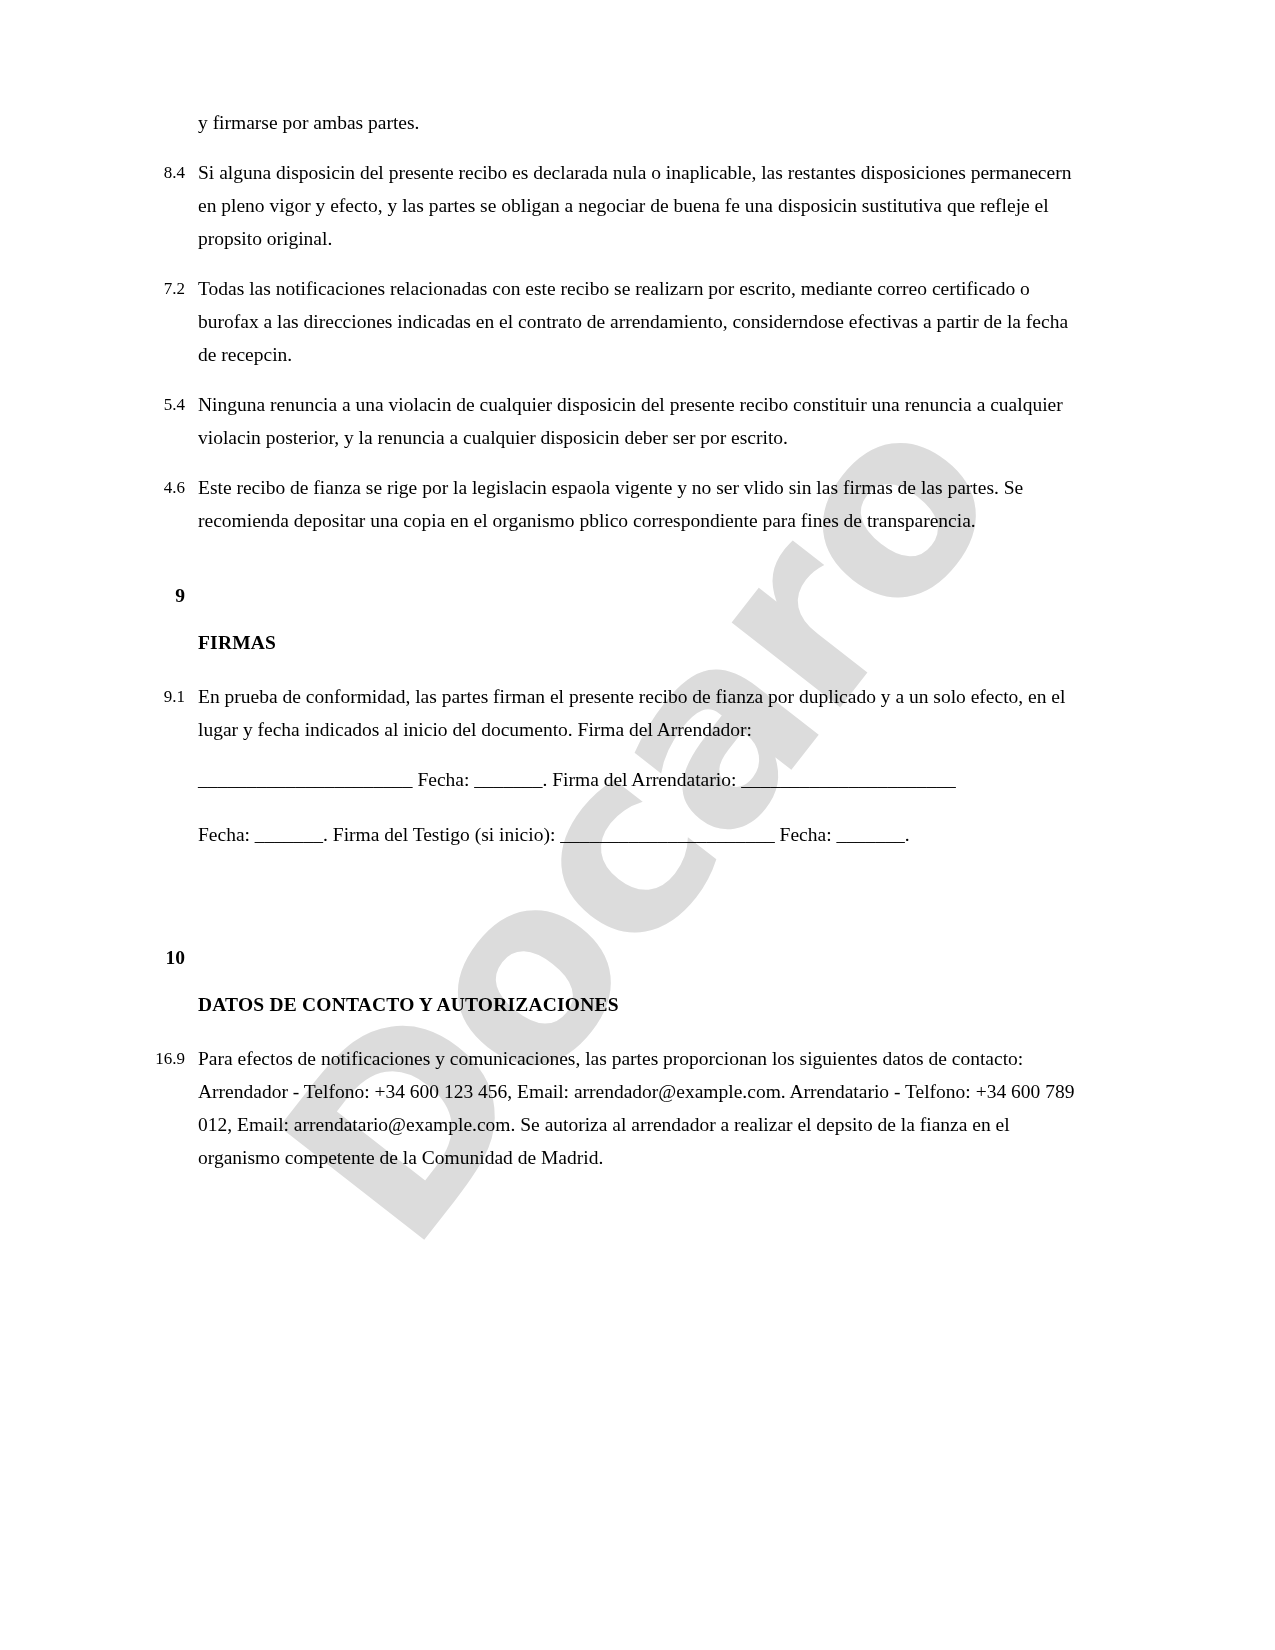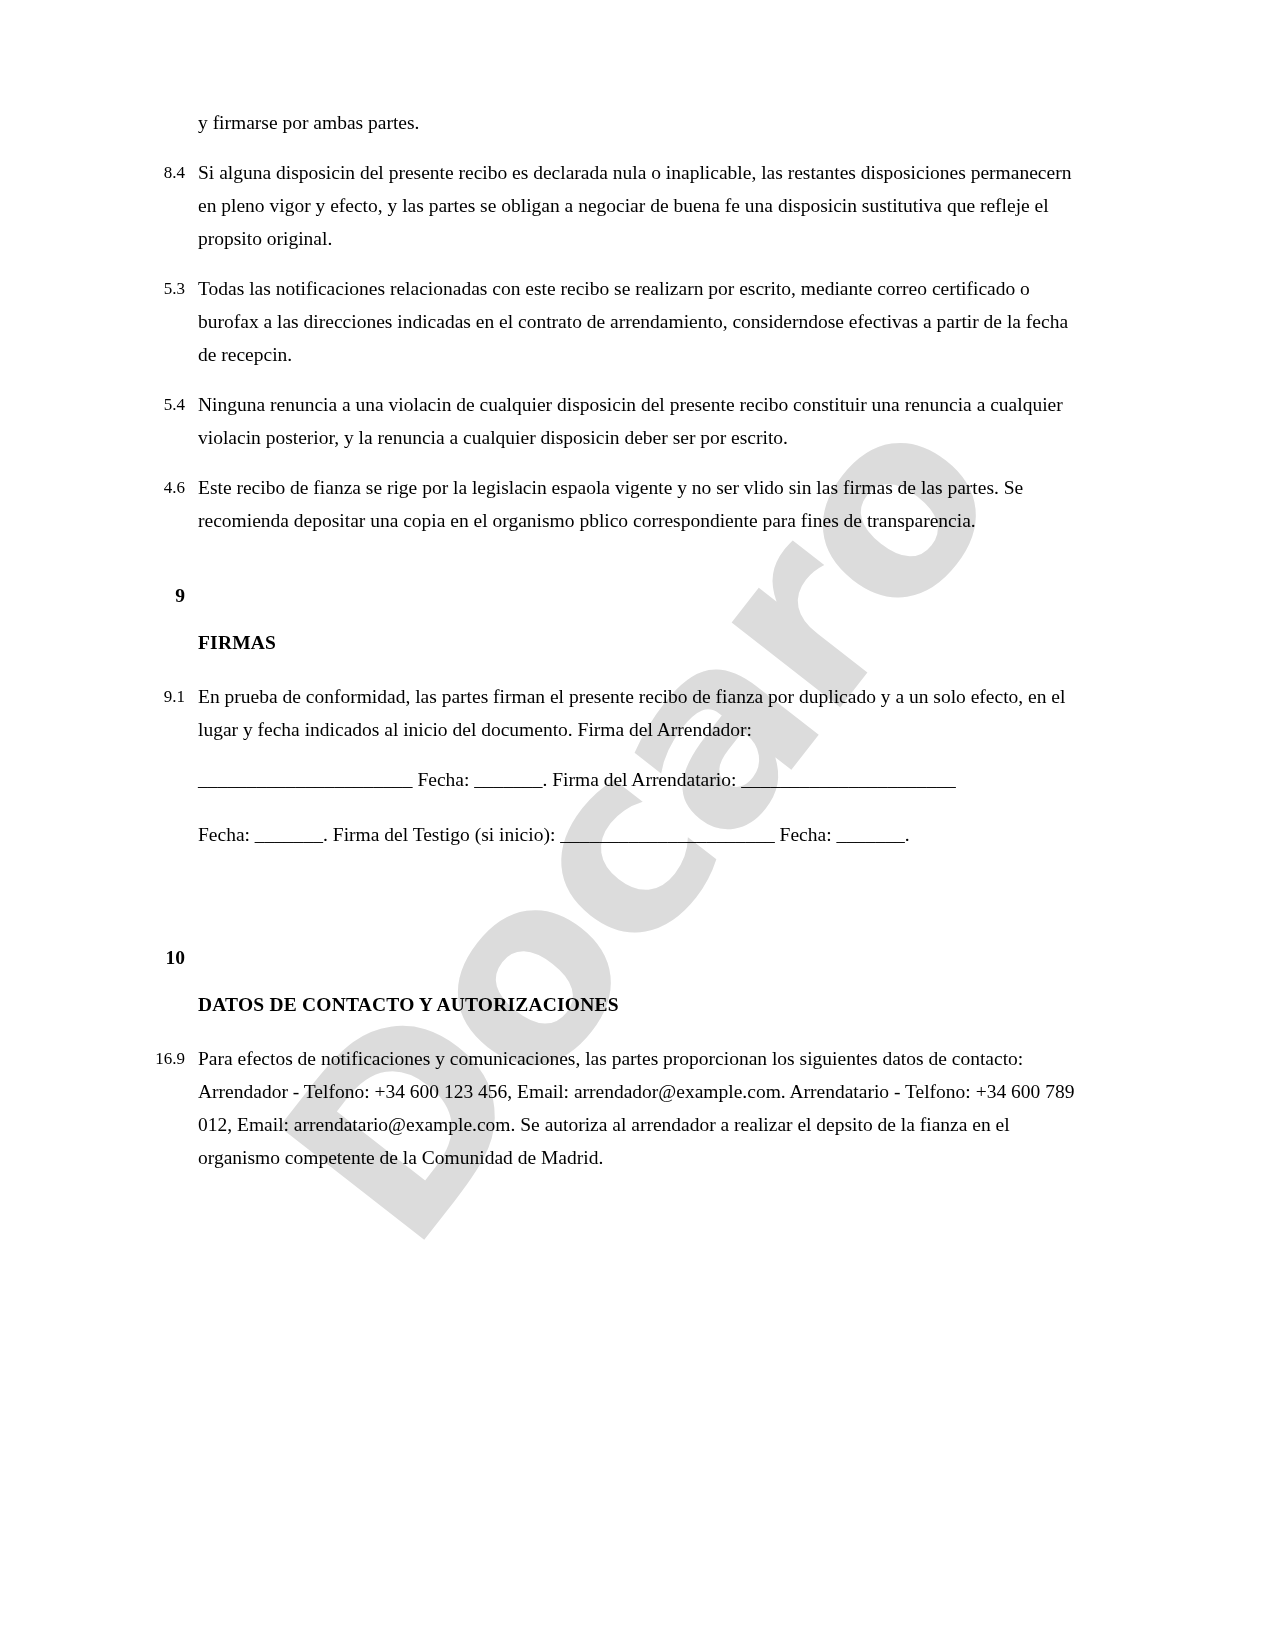--- a/index.html
+++ b/index.html
@@ -137,21 +137,21 @@
         <div class="clause-num"></div>
         <div class="clause-text">y firmarse por ambas partes.</div>
       </div>
 
       <div class="clause">
         <div class="clause-num">8.4</div>
         <div class="clause-text">Si alguna disposicin del presente recibo es declarada nula o inaplicable, las restantes disposiciones permanecern en pleno vigor y efecto, y las partes se obligan a negociar de buena fe una disposicin sustitutiva que refleje el propsito original.</div>
       </div>
 
       <div class="clause">
-        <div class="clause-num">5.3</div>
+        <div class="clause-num">7.2</div>
         <div class="clause-text">Todas las notificaciones relacionadas con este recibo se realizarn por escrito, mediante correo certificado o burofax a las direcciones indicadas en el contrato de arrendamiento, considerndose efectivas a partir de la fecha de recepcin.</div>
       </div>
 
       <div class="clause">
         <div class="clause-num">5.4</div>
         <div class="clause-text">Ninguna renuncia a una violacin de cualquier disposicin del presente recibo constituir una renuncia a cualquier violacin posterior, y la renuncia a cualquier disposicin deber ser por escrito.</div>
       </div>
 
       <div class="clause">
         <div class="clause-num">4.6</div>

